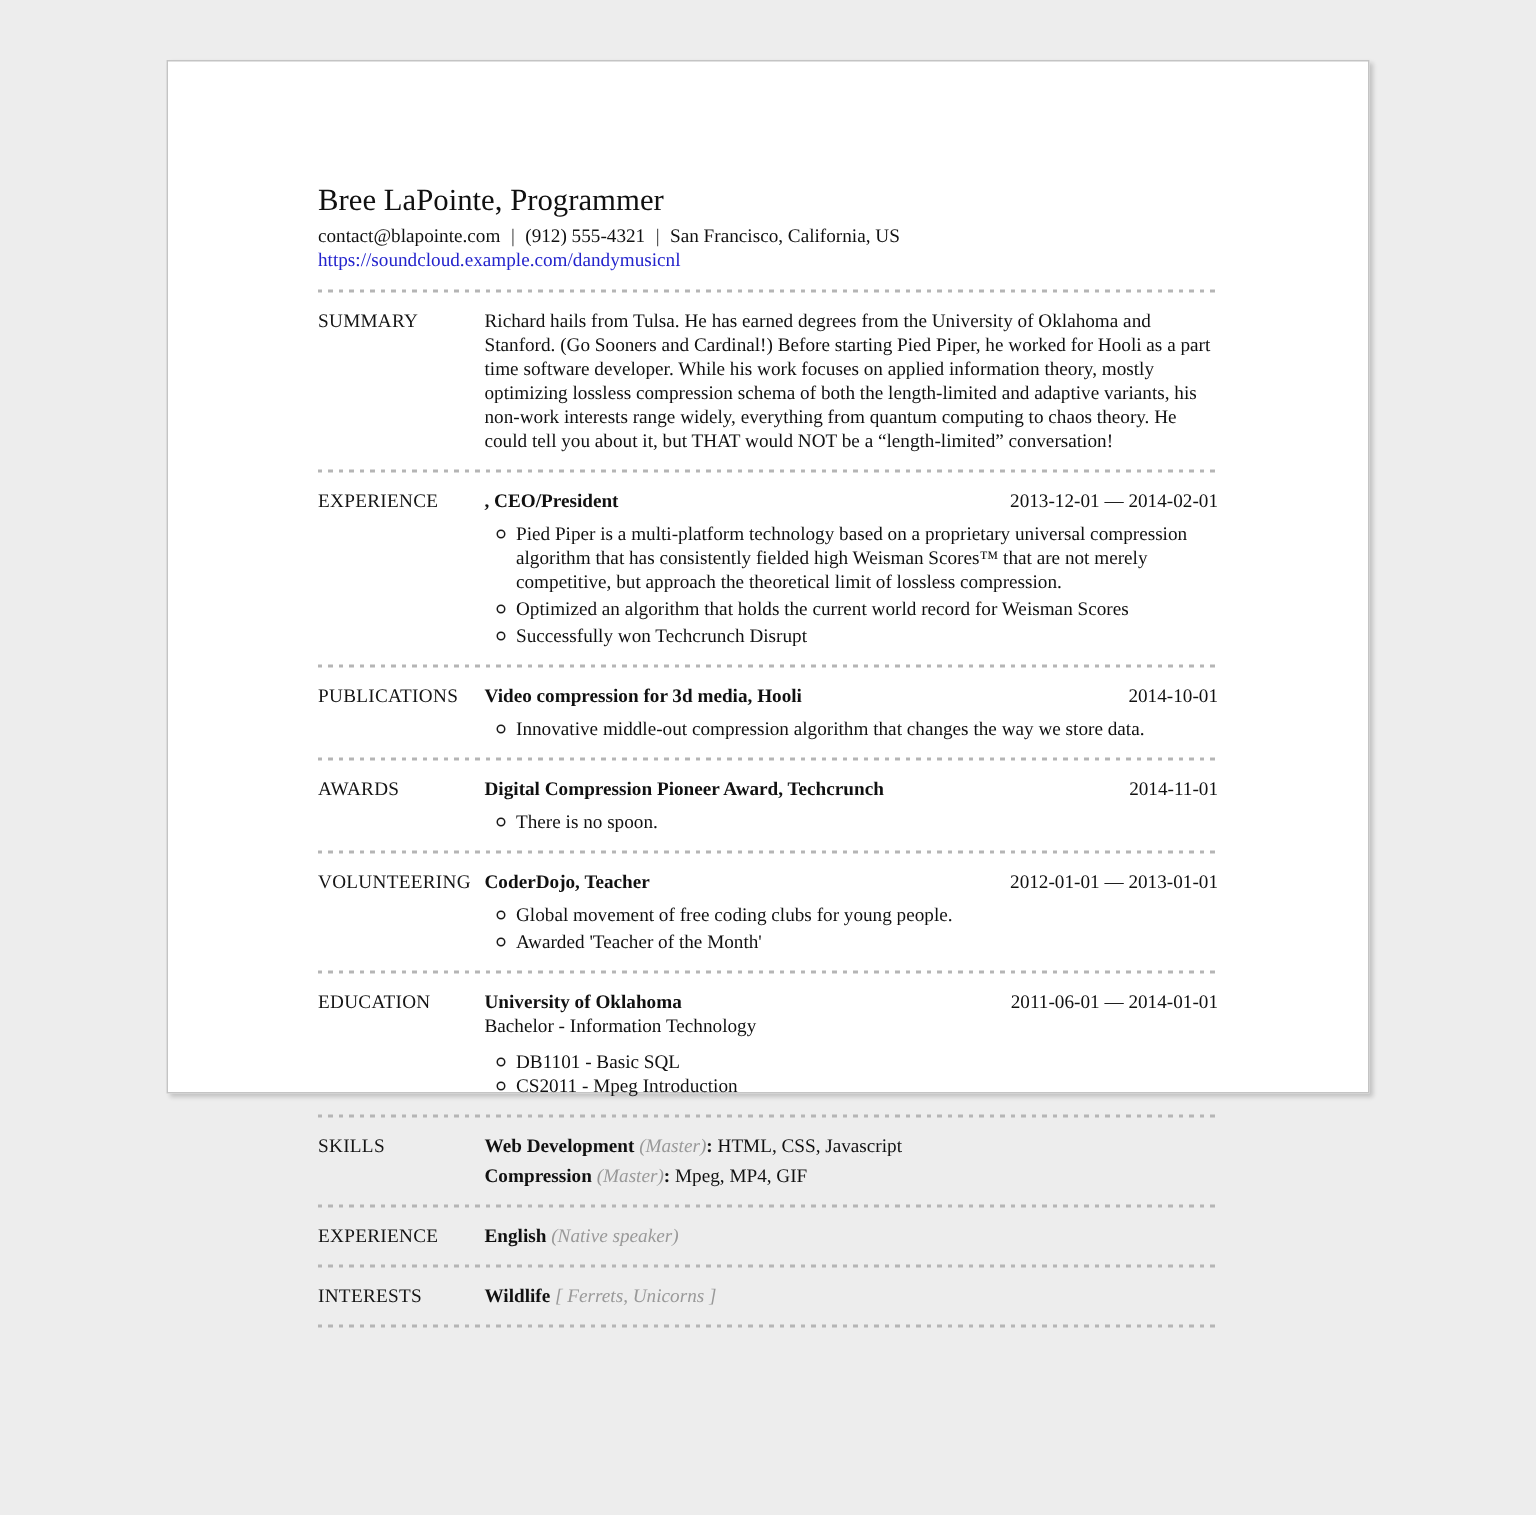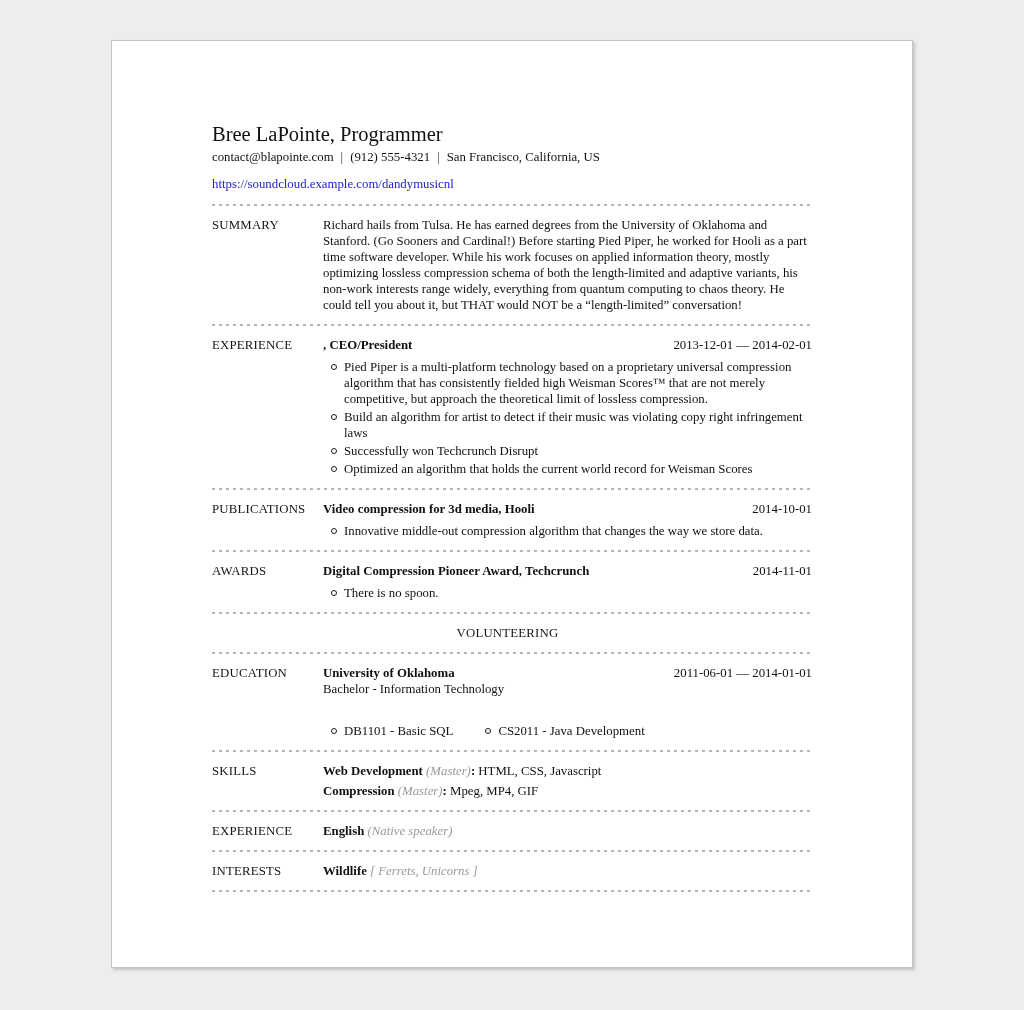--- a/index.html
+++ b/index.html
@@ -6,21 +6,21 @@
   html, body {
     width: 1024px; height: 1010px;
     background: #ededed;
     font-family: "Liberation Serif", "DejaVu Serif", serif;
     color: #111;
     overflow: hidden;
   }
   .paper {
     position: absolute;
     left: 111px; top: 40px;
-    width: 802px; height: 928px;
+    width: 802px; height: 689px;
     background: #ffffff;
     border: 1px solid #c4c4c4;
     box-shadow: 2px 2px 3px rgba(0,0,0,0.18);
   }
   .content {
     padding: 82px 100px 0 100px;
     font-size: 12.8px;
     line-height: 16px;
   }
   
@@ -29,21 +29,21 @@
     font-size: 20.5px;
     line-height: 23px;
     color: #101010;
   }
   .contact-line {
     margin-top: 4px;
     line-height: 15px;
     white-space: nowrap;
   }
   .pipe { margin: 0 7px; color: #333; }
-  .website-line { margin-top: 12px; line-height: 15px; }
+  .website-line { margin-top: 1px; line-height: 15px; }
   .website-link {
     color: #2323cc;
     text-decoration: none;
     cursor: pointer;
   }
   
   .sep {
     height: 2px;
     background-image: repeating-linear-gradient(to right, #b5b5b5 0 3px, transparent 3px 7px);
   }
@@ -83,21 +83,22 @@
     content: "";
     position: absolute;
     left: 8px; top: 5px;
     width: 4px; height: 4px;
     border: 1.2px solid #1a1a1a;
     border-radius: 50%;
   }
   ul.courses {
     list-style: none;
     display: flex;
-    margin-top: 26px;
+    margin-top: 8px;
+    flex-direction: column;
   }
   ul.courses li {
     position: relative;
     padding-left: 21px;
     margin-right: 24px;
   }
   ul.courses li::before {
     content: "";
     position: absolute;
     left: 8px; top: 5px;
@@ -138,23 +139,22 @@
     <div class="section">
       <div class="label">EXPERIENCE</div>
       <div class="sec-content">
         <div class="entry">
           <div class="entry-head">
             <span class="entry-title">, CEO/President</span>
             <span class="entry-dates">2013-12-01 — 2014-02-01</span>
           </div>
           <ul class="bullets">
             <li>Pied Piper is a multi-platform technology based on a proprietary universal compression algorithm that has consistently fielded high Weisman Scores™ that are not merely competitive, but approach the theoretical limit of lossless compression.</li>
-            <li>Build an algorithm for artist to detect if their music was violating copy right infringement laws</li>
+            <li>Optimized an algorithm that holds the current world record for Weisman Scores</li>
             <li>Successfully won Techcrunch Disrupt</li>
-            <li>Optimized an algorithm that holds the current world record for Weisman Scores</li>
           </ul>
         </div>
       </div>
     </div>
 
     <div class="sep"></div>
     <div class="section">
       <div class="label">PUBLICATIONS</div>
       <div class="sec-content">
         <div class="entry">
@@ -181,35 +181,47 @@
           <ul class="bullets">
             <li>There is no spoon.</li>
           </ul>
         </div>
       </div>
     </div>
 
     <div class="sep"></div>
     <div class="section">
       <div class="label">VOLUNTEERING</div>
+      <div class="sec-content">
+        <div class="entry">
+          <div class="entry-head">
+            <span class="entry-title">CoderDojo, Teacher</span>
+            <span class="entry-dates">2012-01-01 — 2013-01-01</span>
+          </div>
+          <ul class="bullets">
+            <li>Global movement of free coding clubs for young people.</li>
+            <li>Awarded 'Teacher of the Month'</li>
+          </ul>
+        </div>
+      </div>
     </div>
 
     <div class="sep"></div>
     <div class="section">
       <div class="label">EDUCATION</div>
       <div class="sec-content">
         <div class="entry">
           <div class="entry-head">
             <span class="entry-title">University of Oklahoma</span>
             <span class="entry-dates">2011-06-01 — 2014-01-01</span>
           </div>
           <div class="entry-subtitle">Bachelor - Information Technology</div>
           <ul class="courses">
             <li>DB1101 - Basic SQL</li>
-            <li>CS2011 - Java Development</li>
+            <li>CS2011 - Mpeg Introduction</li>
           </ul>
         </div>
       </div>
     </div>
 
     <div class="sep"></div>
     <div class="section">
       <div class="label">SKILLS</div>
       <div class="sec-content">
         <div class="skill-line">

